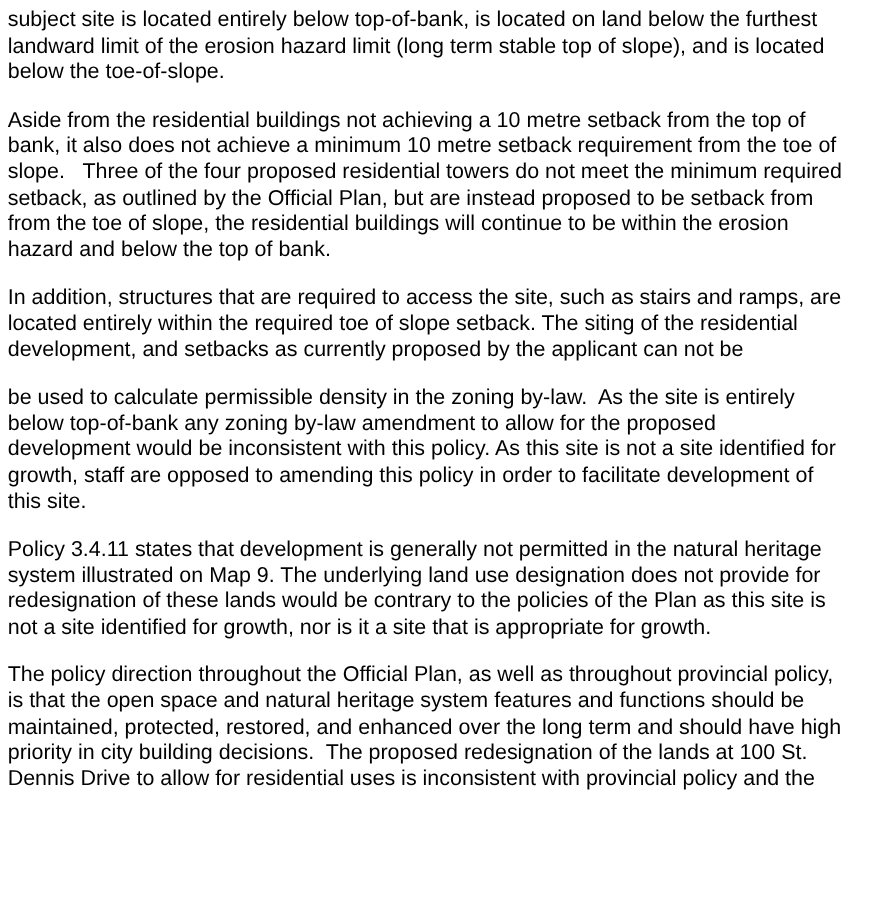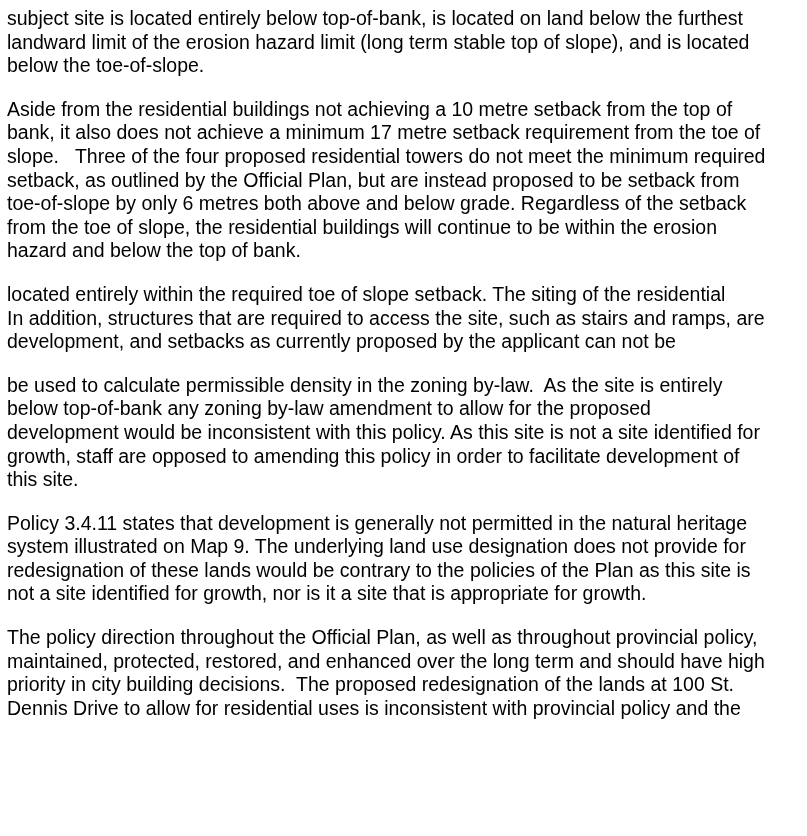--- a/index.html
+++ b/index.html
@@ -34,51 +34,51 @@
 <div class="page">
 
   <div class="paragraph">
     <div class="line">subject site is located entirely below top-of-bank, is located on land below the furthest</div>
     <div class="line">landward limit of the erosion hazard limit (long term stable top of slope), and is located</div>
     <div class="line">below the toe-of-slope.</div>
   </div>
 
   <div class="paragraph">
     <div class="line">Aside from the residential buildings not achieving a 10 metre setback from the top of</div>
-    <div class="line">bank, it also does not achieve a minimum 17 metre setback requirement from the toe of</div>
+    <div class="line">bank, it also does not achieve a minimum 10 metre setback requirement from the toe of</div>
     <div class="line">slope.   Three of the four proposed residential towers do not meet the minimum required</div>
     <div class="line">setback, as outlined by the Official Plan, but are instead proposed to be setback from</div>
-    <div class="line">toe-of-slope by only 6 metres both above and below grade. Regardless of the setback</div>
     <div class="line">from the toe of slope, the residential buildings will continue to be within the erosion</div>
     <div class="line">hazard and below the top of bank.</div>
   </div>
 
   <div class="paragraph">
+    <div class="line">In addition, structures that are required to access the site, such as stairs and ramps, are</div>
     <div class="line">located entirely within the required toe of slope setback. The siting of the residential</div>
-    <div class="line">In addition, structures that are required to access the site, such as stairs and ramps, are</div>
     <div class="line">development, and setbacks as currently proposed by the applicant can not be</div>
   </div>
 
   <div class="paragraph">
     <div class="line">be used to calculate permissible density in the zoning by-law.  As the site is entirely</div>
     <div class="line">below top-of-bank any zoning by-law amendment to allow for the proposed</div>
     <div class="line">development would be inconsistent with this policy. As this site is not a site identified for</div>
     <div class="line">growth, staff are opposed to amending this policy in order to facilitate development of</div>
     <div class="line">this site.</div>
   </div>
 
   <div class="paragraph">
     <div class="line">Policy 3.4.11 states that development is generally not permitted in the natural heritage</div>
     <div class="line">system illustrated on Map 9. The underlying land use designation does not provide for</div>
     <div class="line">redesignation of these lands would be contrary to the policies of the Plan as this site is</div>
     <div class="line">not a site identified for growth, nor is it a site that is appropriate for growth.</div>
   </div>
 
   <div class="paragraph">
     <div class="line">The policy direction throughout the Official Plan, as well as throughout provincial policy,</div>
+    <div class="line">is that the open space and natural heritage system features and functions should be</div>
     <div class="line">maintained, protected, restored, and enhanced over the long term and should have high</div>
     <div class="line">priority in city building decisions.  The proposed redesignation of the lands at 100 St.</div>
     <div class="line">Dennis Drive to allow for residential uses is inconsistent with provincial policy and the</div>
     <div class="line">
       
     </div>
   </div>
 
 </div>
 

